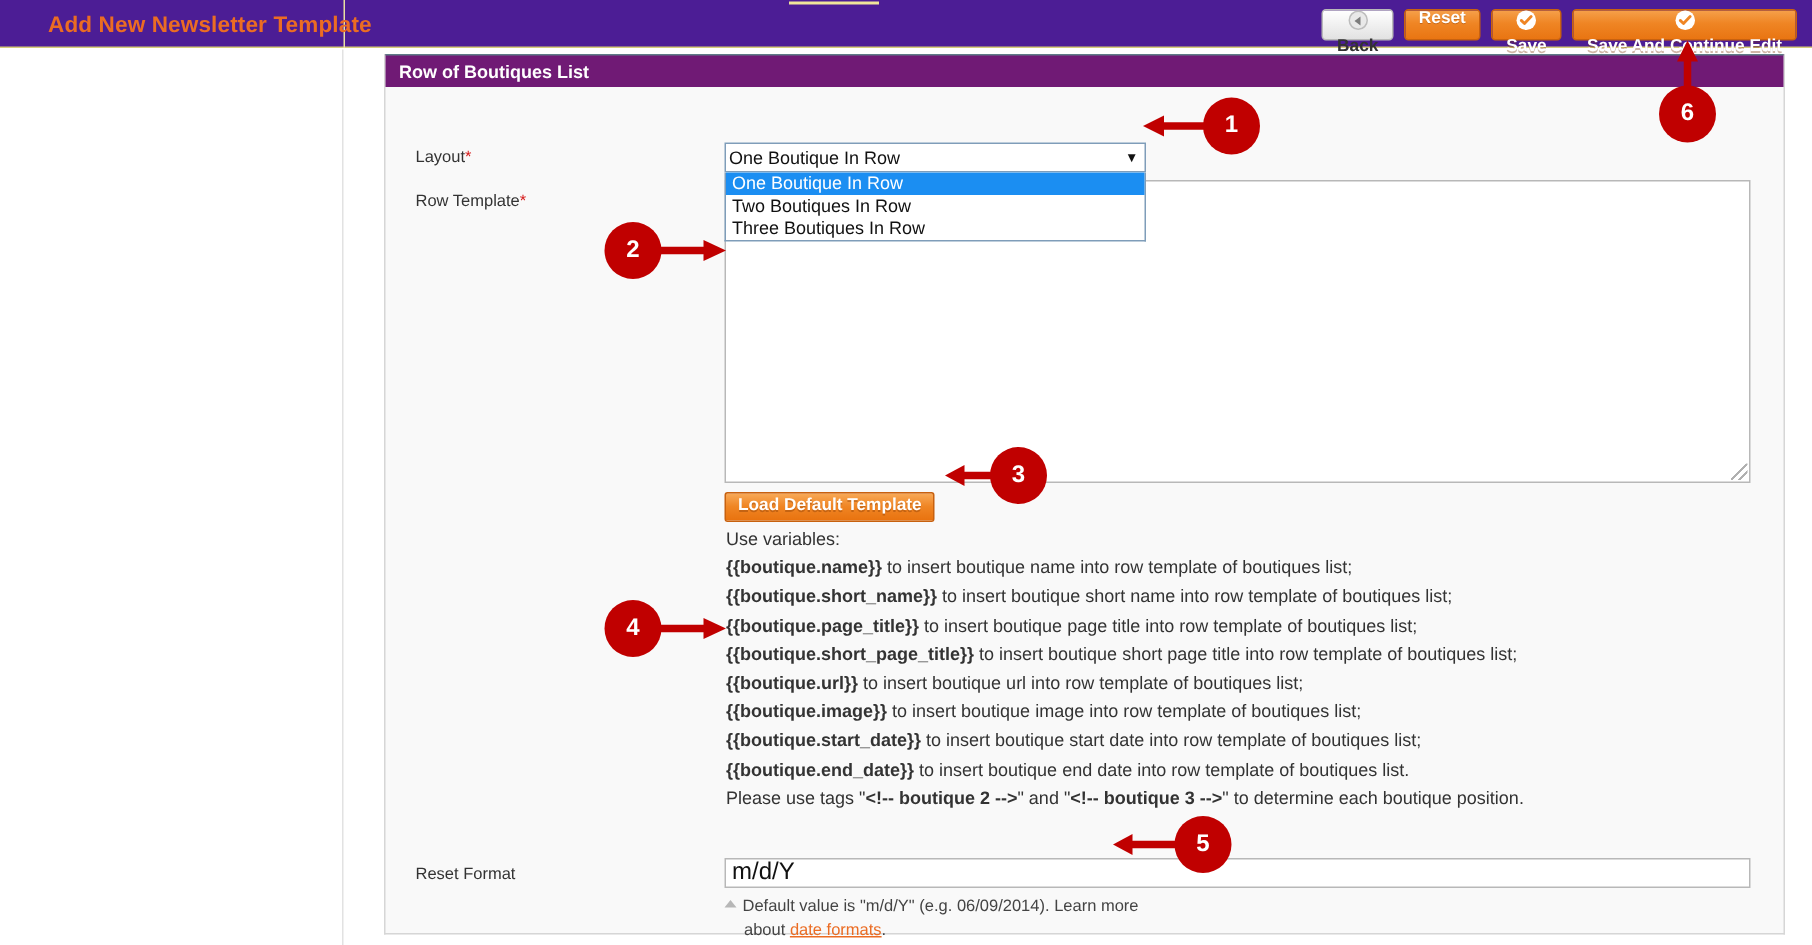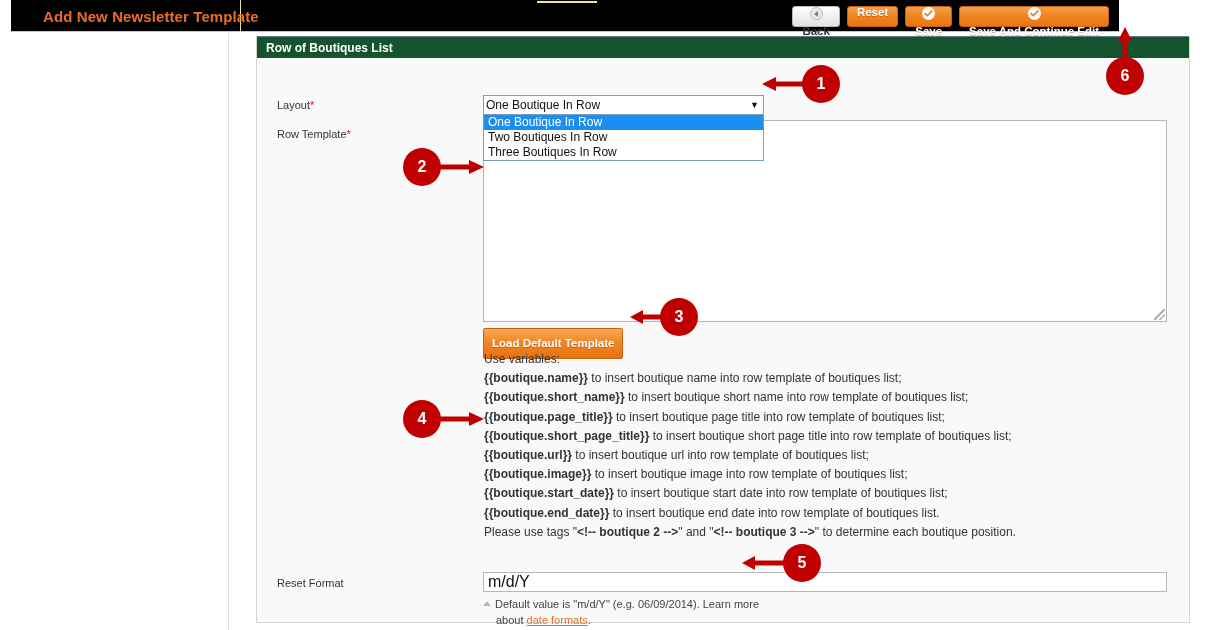--- a/index.html
+++ b/index.html
@@ -7,22 +7,22 @@
     margin: 0; padding: 0;
     width: 1208px; height: 630px;
     background: #ffffff;
     font-family: "Liberation Sans", sans-serif;
     overflow: hidden;
   }
   #root { position: relative; width: 1208px; height: 630px; background:#fff; }
 
   
   .topbar {
-    position: absolute; left: 11px; top: 0; width: 1108px; height: 32px;
-    background: #000000;
+    position: absolute; left: 0; top: 0; width: 1208px; height: 32px;
+    background: #4c1d95;
     border-bottom: 1px solid #d6cd7a;
   }
   .topbar .divider-v {
     position: absolute; left: 229px; top: 0; width: 1px; height: 32px;
     background: #e8e0a3;
   }
   .topbar .faint-line {
     position: absolute; left: 526px; top: 1px; width: 60px; height: 2px;
     background: #efe59a;
   }
@@ -68,21 +68,21 @@
   .left-rail {
     position: absolute; left: 0; top: 33px; width: 229px; height: 597px;
     background: #fff; border-right: 1px solid #e2e2e2;
   }
   .panel {
     position: absolute; left: 256px; top: 36px; width: 934px; height: 587px;
     background: #f9f9f9;
     border: 1px solid #d6d6d6; border-top: none;
   }
   .panel-head {
-    height: 22px; background: #14532d;
+    height: 22px; background: #701a75;
     color: #fff; font-size: 12px; font-weight: bold;
     display: flex; align-items: center; padding-left: 9px;
     border-top: 1px solid #5f7b88;
   }
   .panel-body { position: relative; height: 564px; }
 
   
   .field-label {
     position: absolute; font-size: 11px; color: #333;
   }
@@ -114,21 +114,21 @@
   }
   .ta-resize {
     position: absolute; right: 1px; bottom: 1px; width: 11px; height: 11px;
     background:
       linear-gradient(135deg, transparent 0 45%, #b0b0b0 45% 55%, transparent 55% 100%),
       linear-gradient(135deg, transparent 0 70%, #b0b0b0 70% 80%, transparent 80% 100%);
   }
 
   .load-btn {
     position: absolute; left: 226px; top: 270px;
-    height: 31px; padding: 0 8px; display: inline-flex; align-items: center;
+    height: 20px; padding: 0 8px; display: inline-flex; align-items: center;
     font-size: 11.5px; font-weight: bold; color: #fff; border-radius: 2px;
     border: 1px solid #c8610f; cursor: pointer; line-height: 1;
     background: linear-gradient(to bottom,#f8a957 0%,#ef8524 48%,#e8720f 100%);
     text-shadow: 0 1px 0 rgba(120,50,0,.35);
   }
 
   .varblock {
     position: absolute; left: 226px; top: 291px; width: 700px;
     font-size: 12px; color: #333; line-height: 18.2px;
   }

